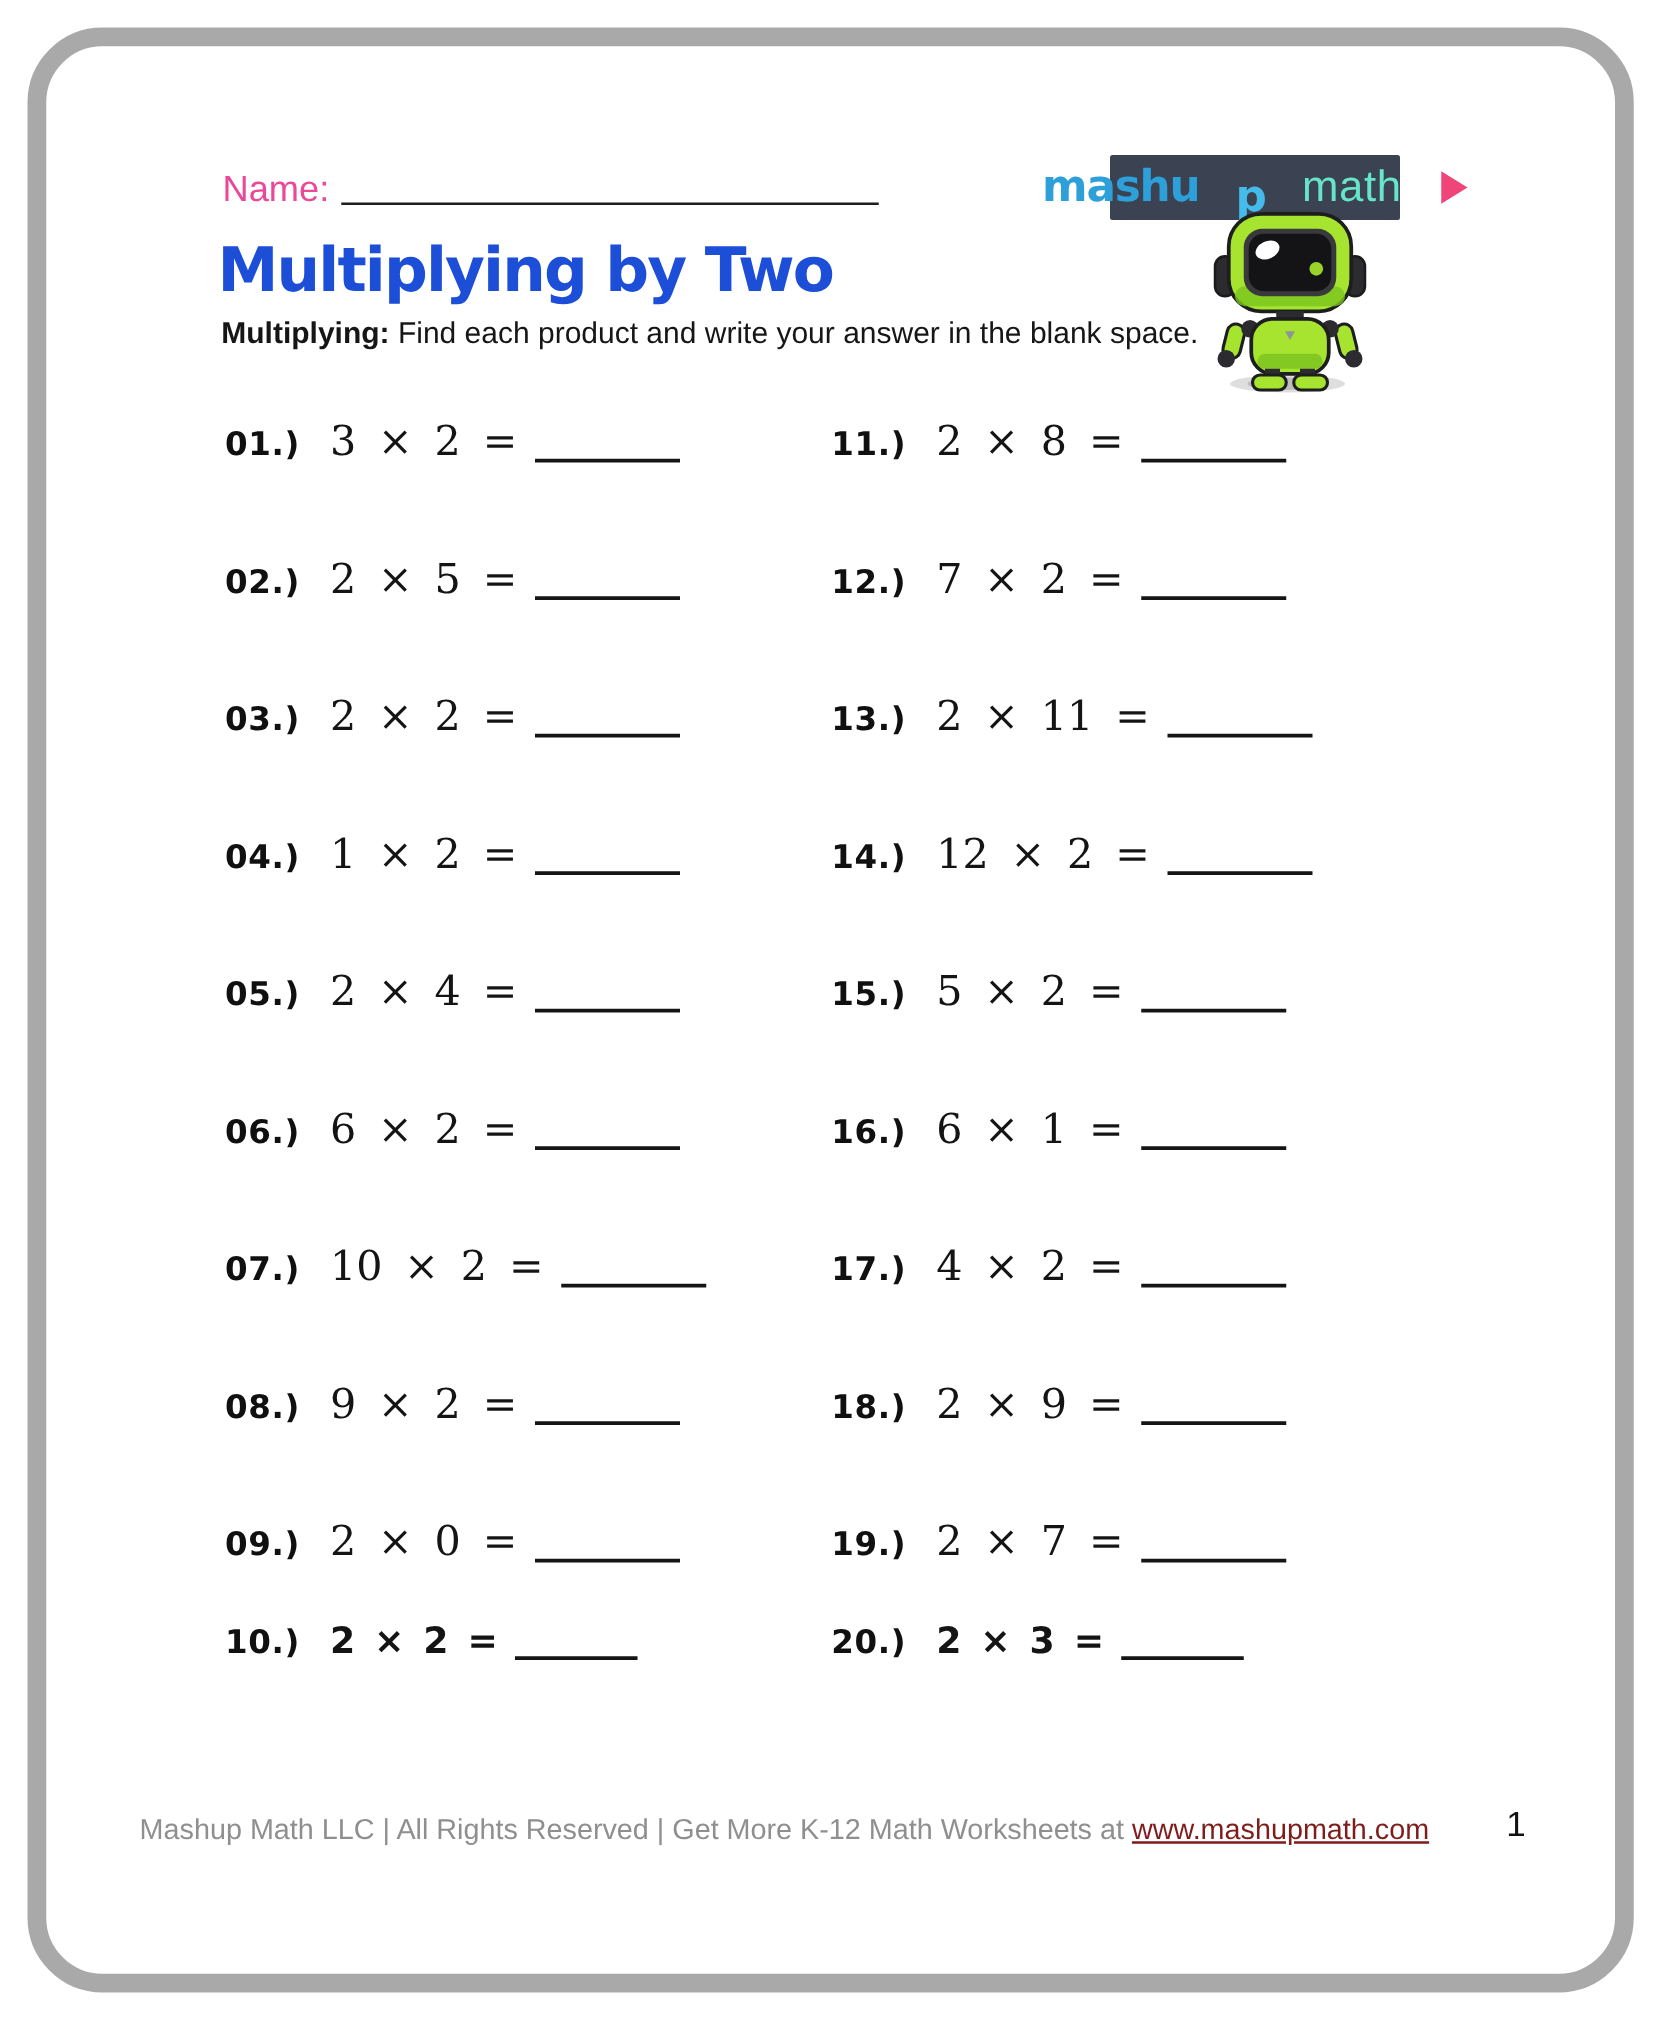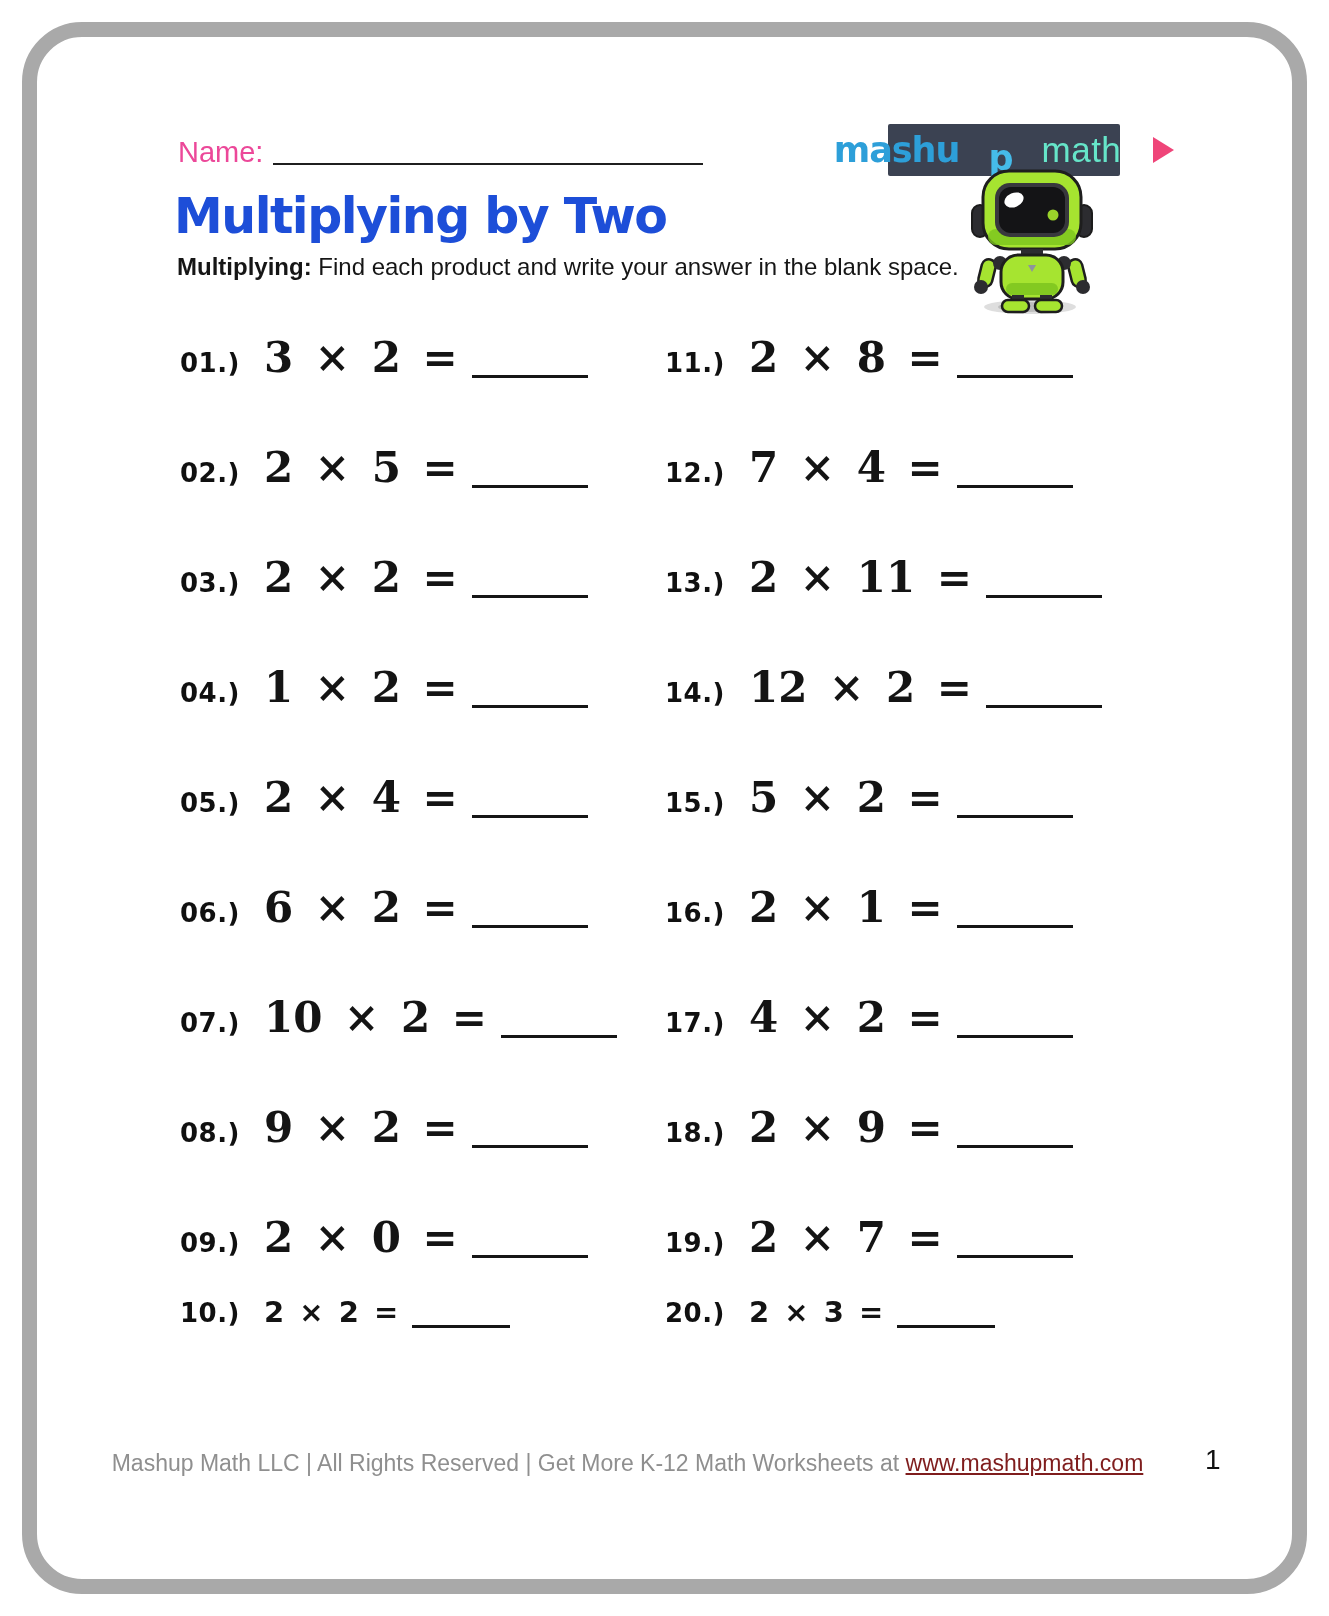--- a/index.html
+++ b/index.html
@@ -38,21 +38,21 @@
   
   .col { position:absolute; top:333px; width:520px; }
   .col-left  { left:180px; }
   .col-right { left:665px; }
 
   .problem { height:46px; margin-bottom:64px; white-space:nowrap; }
   .problem:nth-child(10) { margin-top:-28px; }
 
   .pnum { display:inline-block; width:84px; font-family:"DejaVu Sans", sans-serif;
           font-weight:800; font-size:26px; letter-spacing:0.5px; color:#101010; vertical-align:baseline; }
-  .pexpr { font-family:"DejaVu Serif", serif; font-weight:700; font-size:42px;
+  .pexpr { font-family:"DejaVu Serif", serif; font-weight:400; font-size:33px;
            word-spacing:7px; color:#141414; vertical-align:baseline; }
   .blank { display:inline-block; width:116px; height:4px; border-bottom:3px solid #151515;
            margin-left:14px; position:relative; top:6px; }
 
   .problem.alt .pexpr { font-family:"DejaVu Sans", sans-serif; font-weight:800; font-size:29px; word-spacing:5px; }
   .problem.alt .blank { width:98px; }
 
   
   .footer { position:absolute; left:0; top:1450px; width:1255px; text-align:center;
             font-size:23px; color:#8f8f8f; white-space:nowrap; }
@@ -125,25 +125,25 @@
     <div class="problem"><span class="pnum">05.)</span><span class="pexpr">2 × 4 =</span><span class="blank"></span></div>
     <div class="problem"><span class="pnum">06.)</span><span class="pexpr">6 × 2 =</span><span class="blank"></span></div>
     <div class="problem"><span class="pnum">07.)</span><span class="pexpr">10 × 2 =</span><span class="blank"></span></div>
     <div class="problem"><span class="pnum">08.)</span><span class="pexpr">9 × 2 =</span><span class="blank"></span></div>
     <div class="problem"><span class="pnum">09.)</span><span class="pexpr">2 × 0 =</span><span class="blank"></span></div>
     <div class="problem alt"><span class="pnum">10.)</span><span class="pexpr">2 × 2 =</span><span class="blank"></span></div>
   </div>
 
   <div class="col col-right">
     <div class="problem"><span class="pnum">11.)</span><span class="pexpr">2 × 8 =</span><span class="blank"></span></div>
-    <div class="problem"><span class="pnum">12.)</span><span class="pexpr">7 × 4 =</span><span class="blank"></span></div>
+    <div class="problem"><span class="pnum">12.)</span><span class="pexpr">7 × 2 =</span><span class="blank"></span></div>
     <div class="problem"><span class="pnum">13.)</span><span class="pexpr">2 × 11 =</span><span class="blank"></span></div>
     <div class="problem"><span class="pnum">14.)</span><span class="pexpr">12 × 2 =</span><span class="blank"></span></div>
     <div class="problem"><span class="pnum">15.)</span><span class="pexpr">5 × 2 =</span><span class="blank"></span></div>
-    <div class="problem"><span class="pnum">16.)</span><span class="pexpr">2 × 1 =</span><span class="blank"></span></div>
+    <div class="problem"><span class="pnum">16.)</span><span class="pexpr">6 × 1 =</span><span class="blank"></span></div>
     <div class="problem"><span class="pnum">17.)</span><span class="pexpr">4 × 2 =</span><span class="blank"></span></div>
     <div class="problem"><span class="pnum">18.)</span><span class="pexpr">2 × 9 =</span><span class="blank"></span></div>
     <div class="problem"><span class="pnum">19.)</span><span class="pexpr">2 × 7 =</span><span class="blank"></span></div>
     <div class="problem alt"><span class="pnum">20.)</span><span class="pexpr">2 × 3 =</span><span class="blank"></span></div>
   </div>
 
   <div class="footer">
     <span>Mashup Math LLC | All Rights Reserved | Get More K-12 Math Worksheets at </span><span class="link">www.mashupmath.com</span>
   </div>
   <div class="pagenum">1</div>

